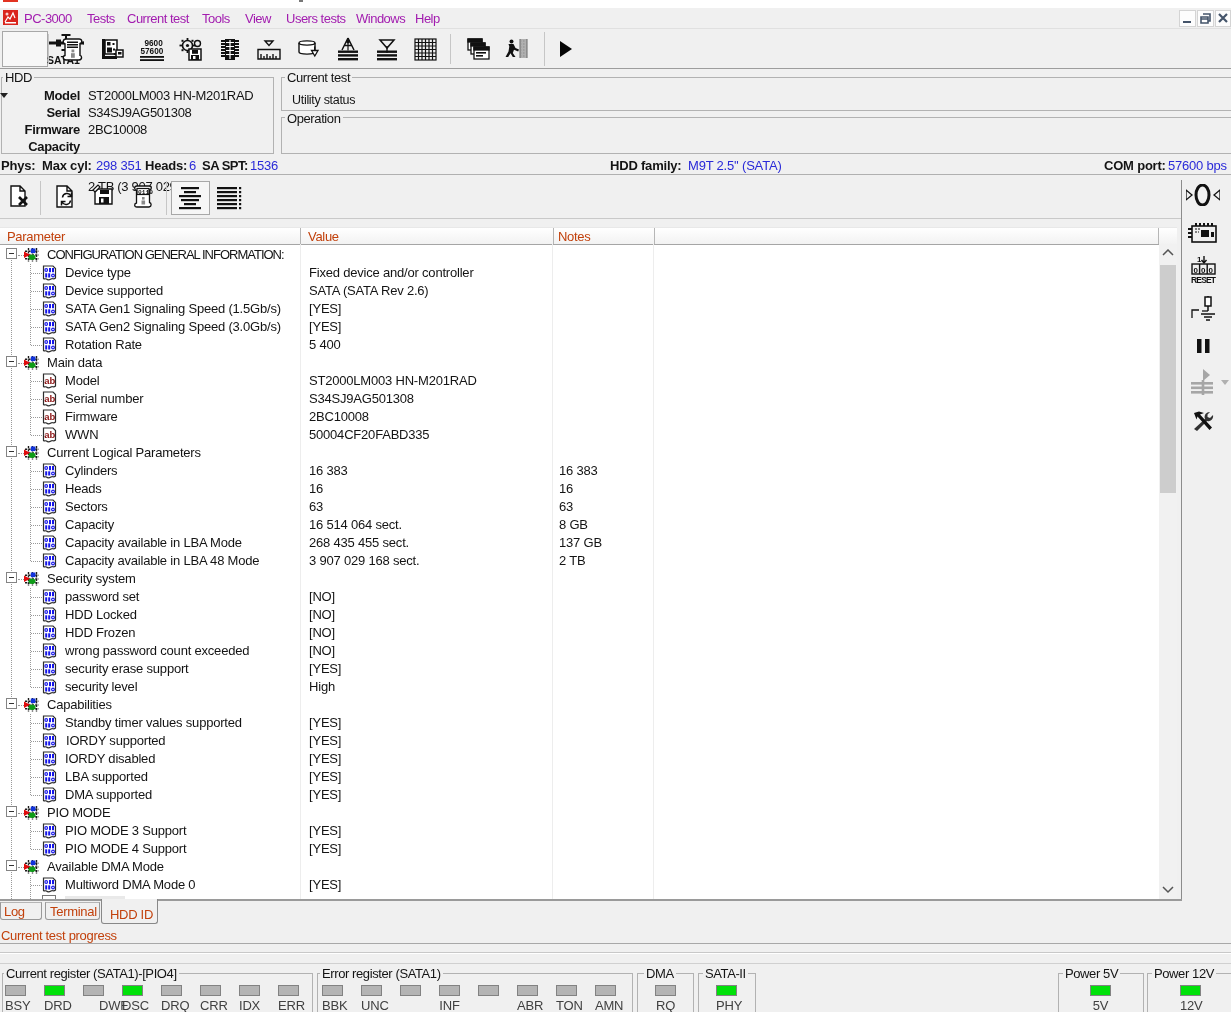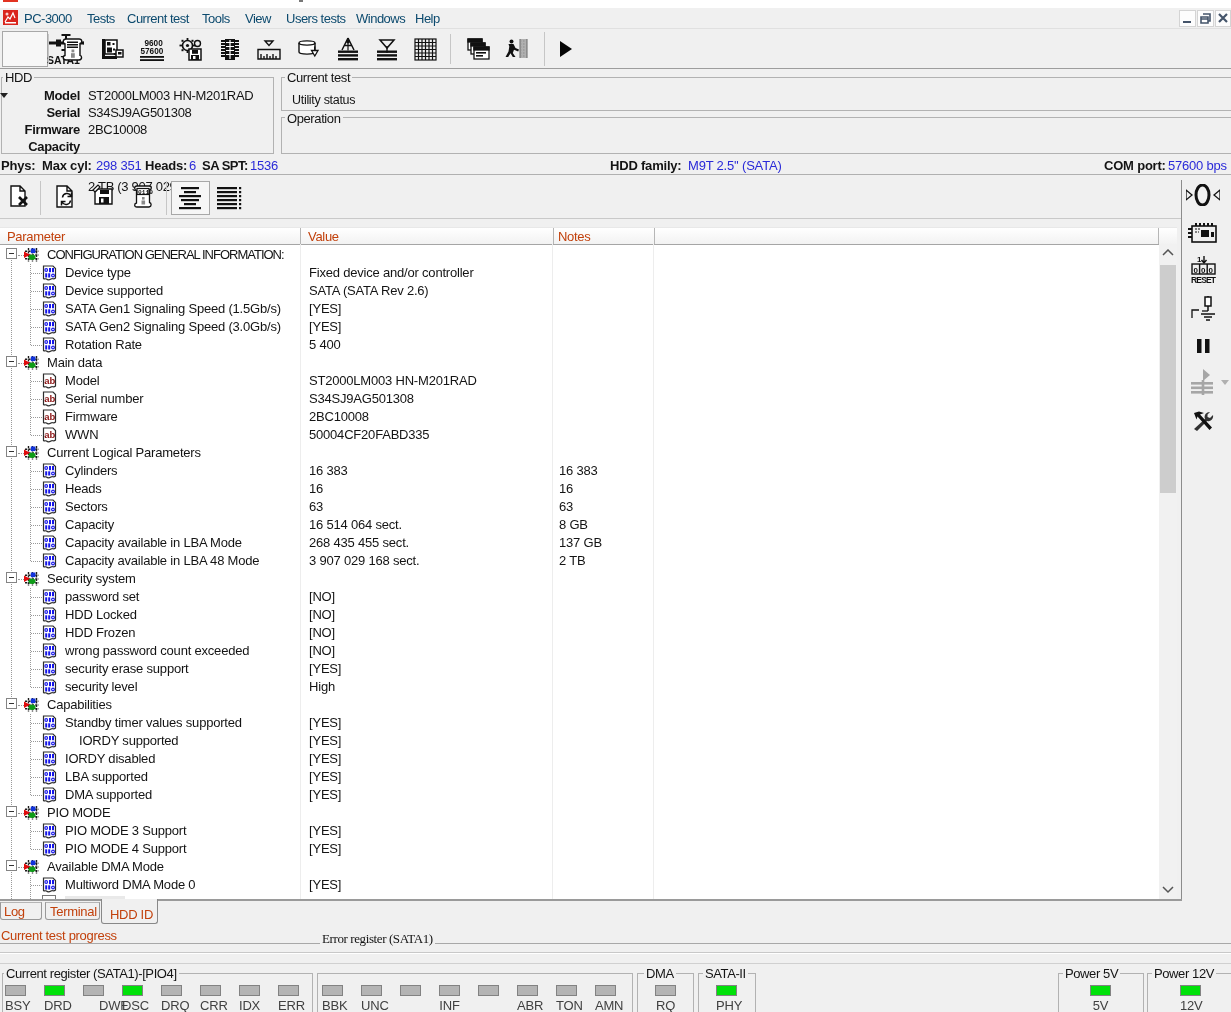--- a/index.html
+++ b/index.html
@@ -18,21 +18,21 @@
 .rv{position:absolute;left:309px;top:2px;font-size:13px;color:#141414;white-space:nowrap;letter-spacing:-0.2px;line-height:14px;}
 .rn{position:absolute;left:559px;top:2px;font-size:13px;color:#141414;white-space:nowrap;letter-spacing:-0.2px;line-height:14px;}
 .exp{position:absolute;left:6px;top:2px;width:11px;height:11px;border:1px solid #848484;background:#fff;}
 .exp:after{content:"";position:absolute;left:2px;top:4px;width:5px;height:1px;background:#333;}
 .stub{position:absolute;top:9px;border-top:1px dotted #999;}
 .vdot{position:absolute;border-left:1px dotted #999;width:0;}
 .icat{position:absolute;left:24px;top:2px;}
 .ichl{position:absolute;left:42px;top:1px;}
 .sep1{position:absolute;top:34px;width:1px;height:30px;background:#c6c6c6;}
 .tbi{position:absolute;top:37px;}
-.mi{position:absolute;top:11px;font-size:13px;color:#0c4a6e;white-space:nowrap;letter-spacing:-0.5px;}
+.mi{position:absolute;top:11px;font-size:13px;color:#a21caf;white-space:nowrap;letter-spacing:-0.5px;}
 .wbtn{position:absolute;top:10px;width:17px;height:17px;border:1px solid #d4d4d4;background:#fdfdfd;}
 .hl{position:absolute;left:0;font-weight:bold;font-size:13px;color:#141414;text-align:right;width:80px;white-space:nowrap;letter-spacing:-0.3px;}
 .hv{position:absolute;left:88px;font-size:13px;color:#141414;white-space:nowrap;letter-spacing:-0.3px;}
 </style></head>
 <body>
 
 <div class="ab" style="left:0;top:0;width:1231px;height:8px;background:#fff;"></div>
 <div class="ab" style="left:3px;top:0;width:15px;height:2px;background:#e23322;"></div>
 <div class="ab" style="left:299px;top:0;width:4px;height:2px;background:#777;"></div>
 
@@ -753,21 +753,21 @@
         <circle cx="4.2" cy="5" r="1.9"></circle>
         <circle cx="4.2" cy="5" r="0.8" fill="#fff"></circle>
         <rect x="7" y="3" width="2" height="4.2"></rect>
         <rect x="10" y="3" width="2" height="4.2"></rect>
         <rect x="3.2" y="8.3" width="2" height="4.2"></rect>
         <rect x="6.2" y="8.3" width="2" height="4.2"></rect>
         <circle cx="11" cy="10.5" r="1.9"></circle>
         <circle cx="11" cy="10.5" r="0.8" fill="#fff"></circle>
       </g>
     </svg>
-    <span class="rt" style="left:79px">IORDY supported</span>
+    <span class="rt" style="left:66px">IORDY supported</span>
     <span class="rv">[YES]</span>
   </div>
 <div class="r" style="top:750px">
     <div class="stub" style="left:31px;width:11px;"></div>
     <svg class="ichl" width="16" height="16" viewBox="0 0 16 16">
       <path d="M1.5 1 h9.5 l2.5 2.5 V13 c-2 1.8 -3 0 -4.5 1 c-1.5 1 -3.5 1 -4.5 0 c-1 -0.8 -2 0.5 -3 -0.5 Z" fill="#fff" stroke="#2d2d2d" stroke-width="1.2"></path>
       <g fill="#1515e8">
         <circle cx="4.2" cy="5" r="1.9"></circle>
         <circle cx="4.2" cy="5" r="0.8" fill="#fff"></circle>
         <rect x="7" y="3" width="2" height="4.2"></rect>
@@ -928,21 +928,21 @@
 
 <div class="ab t13" style="left:1px;top:928px;">Current test progress</div>
 <div class="ab" style="left:0;top:943px;width:1231px;height:1px;background:#a8a8a8;"></div>
 <div class="ab" style="left:0;top:952px;width:1231px;height:1px;background:#c8c8c8;"></div>
 <div class="ab" style="left:0;top:953px;width:1231px;height:1px;background:#fff;"></div>
 <div class="ab" style="left:0;top:963px;width:1231px;height:1px;background:#d0d0d0;"></div>
 
 <div class="gb" style="left:2px;top:973px;width:311px;height:45px;border-bottom:none;"></div>
 <div class="gbl" style="left:4px;top:966px;">Current register (SATA1)-[PIO4]</div>
 <div class="gb" style="left:317px;top:973px;width:316px;height:45px;border-bottom:none;"></div>
-<div class="gbl" style="left:320px;top:931px;font-family:Liberation Serif, serif;">Error register (SATA1)</div>
+<div class="gbl" style="left:320px;top:966px;">Error register (SATA1)</div>
 <div class="gb" style="left:637px;top:973px;width:57px;height:45px;border-bottom:none;"></div>
 <div class="gbl" style="left:644px;top:966px;">DMA</div>
 <div class="gb" style="left:698px;top:973px;width:58px;height:45px;border-bottom:none;"></div>
 <div class="gbl" style="left:703px;top:966px;">SATA-II</div>
 <div class="gb" style="left:1058px;top:973px;width:86px;height:45px;border-bottom:none;"></div>
 <div class="gbl" style="left:1063px;top:966px;">Power 5V</div>
 <div class="gb" style="left:1147px;top:973px;width:84px;height:45px;border-bottom:none;border-right:none;"></div>
 <div class="gbl" style="left:1152px;top:966px;">Power 12V</div>
 <div class="led" style="left:5px"></div>
 <div class="ledl" style="left:5px">BSY</div>

